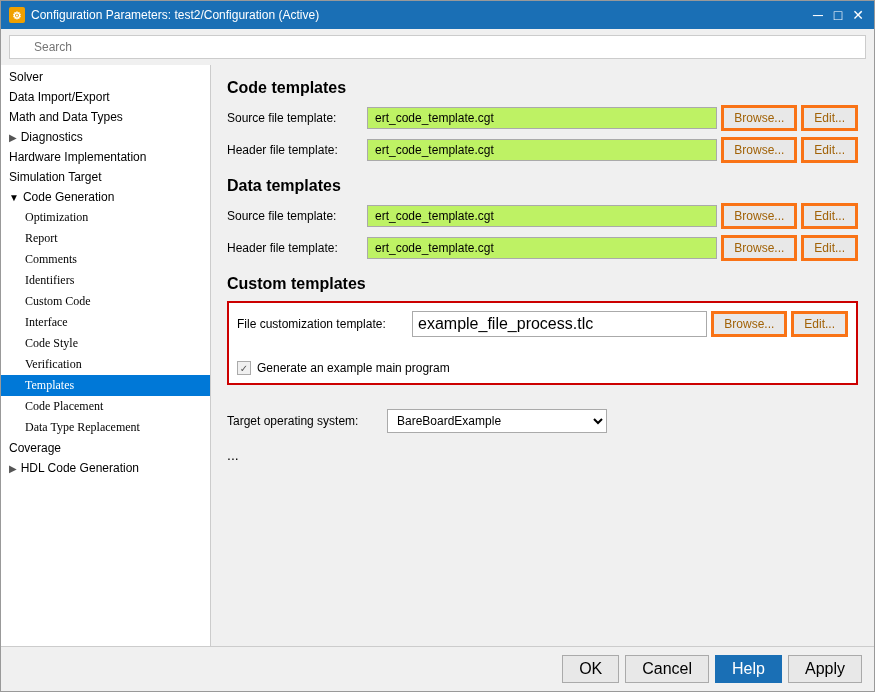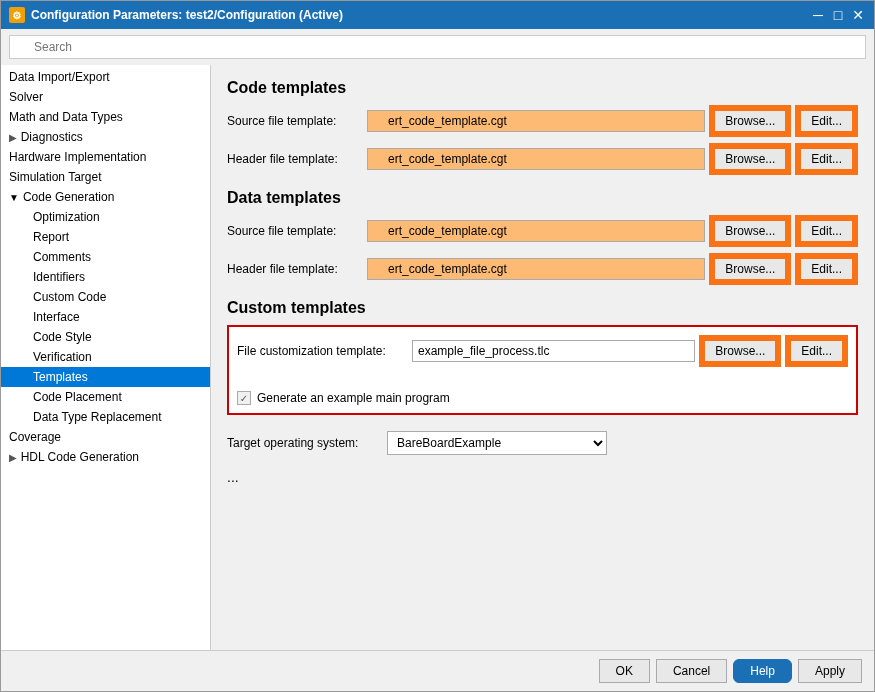--- a/index.html
+++ b/index.html
@@ -2,69 +2,69 @@
 <html><head>
   <meta charset="utf-8">
   <style>
     * { box-sizing: border-box; margin: 0; padding: 0; font-family: 'Segoe UI', Arial, sans-serif; font-size: 12px; }
     body { background: #f0f0f0; width: 875px; height: 692px; overflow: hidden; }
 
     .window { width: 875px; height: 692px; background: #f0f0f0; border: 1px solid #999; display: flex; flex-direction: column; }
 
     .title-bar { background: #1a6fb5; display: flex; align-items: center; padding: 6px 8px; color: white; font-size: 12px; flex-shrink: 0; }
     .title-bar-icon { width: 16px; height: 16px; background: #f0a000; border-radius: 2px; margin-right: 6px; display: flex; align-items: center; justify-content: center; color: white; font-size: 10px; font-weight: bold; flex-shrink: 0; }
-    .title-bar-text { flex: 1; font-weight: bold; }
+    .title-bar-text { flex: 1; font-weight: normal; }
     .title-bar-buttons { display: flex; gap: 4px; }
     .title-bar-btn { width: 16px; height: 16px; background: transparent; border: none; color: white; font-size: 14px; cursor: pointer; display: flex; align-items: center; justify-content: center; line-height: 1; }
 
     .search-bar { padding: 6px 8px; background: #f0f0f0; flex-shrink: 0; }
     .search-input { width: 100%; padding: 4px 16px 4px 24px; border: 1px solid #ccc; background: white; font-size: 12px; color: #999; position: relative; }
     .search-wrapper { position: relative; }
     .search-icon { position: absolute; left: 6px; top: 50%; transform: translateY(-50%); color: #999; font-size: 12px; }
 
     .main-content { display: flex; flex: 1; overflow: hidden; }
 
     .sidebar { width: 210px; background: white; border-right: 1px solid #ccc; overflow-y: auto; flex-shrink: 0; padding: 2px 0; }
     .sidebar-item { padding: 3px 8px; cursor: pointer; color: #000; white-space: nowrap; }
     .sidebar-item.selected { background: #0078d7; color: white; }
-    .sidebar-item.indent2 { padding-left: 32px; }
+    .sidebar-item.indent2 { padding-left: 24px; font-family: Liberation Serif, serif; }
     .arrow { font-size: 10px; margin-right: 4px; color: #555; }
     .arrow.down { color: #000; }
 
     .content-area { flex: 1; padding: 14px 16px; overflow-y: auto; background: #f0f0f0; }
 
     .section { background: transparent; margin-bottom: 14px; }
     .section-title { font-size: 16px; font-weight: bold; color: #000; margin-bottom: 8px; }
 
     .template-row { display: flex; align-items: center; margin-bottom: 6px; }
     .template-label { width: 140px; flex-shrink: 0; color: #000; }
-    .template-input { flex: 1; padding: 3px 20px; border: 1px solid #aaa; background: #fdba74; font-size: 12px; color: #000; }
-    .btn { padding: 3px 10px; background: #e8e8e8; border: 6px solid #f97316; font-size: 12px; cursor: pointer; margin-left: 4px; color: #000000; }
+    .template-input { flex: 1; padding: 3px 7px; border: 1px solid #aaa; background: #bef264; font-size: 12px; color: #000; }
+    .btn { padding: 3px 10px; background: #e8e8e8; border: 3px solid #f97316; font-size: 12px; cursor: pointer; margin-left: 4px; color: #a16207; }
 
     .custom-templates-box { border: 2px solid #cc0000; padding: 8px; background: white; margin-bottom: 8px; }
     .custom-row { display: flex; align-items: center; margin-bottom: 24px; }
     .custom-label { width: 175px; flex-shrink: 0; color: #000; }
-    .custom-input { flex: 1; padding: 3px 5px; border: 1px solid #aaa; background: white; font-size: 12px; color: #000; }
+    .custom-input { flex: 1; padding: 3px 5px; border: 1px solid #aaa; background: white; font-size: 16px; color: #000; }
 
     .checkbox-row { display: flex; align-items: center; margin-top: 4px; }
     .checkbox { width: 14px; height: 14px; border: 1px solid #aaa; background: #f0f0f0; margin-right: 6px; display: flex; align-items: center; justify-content: center; flex-shrink: 0; }
     .checkbox-check { font-size: 10px; color: #555; }
 
-    .target-row { display: flex; align-items: center; margin-top: 16px; }
+    .target-row { display: flex; align-items: center; margin-top: 24px; }
     .target-label { width: 160px; flex-shrink: 0; color: #000; }
     .select-wrapper { display: flex; align-items: flex-start; }
     .target-select { padding: 3px 5px; border: 1px solid #aaa; background: white; font-size: 12px; color: #000; width: 220px; }
 
     .ellipsis { color: #000; font-size: 14px; margin-top: 4px; margin-bottom: 4px; }
 
     .footer { display: flex; justify-content: flex-end; align-items: center; padding: 8px 12px; background: #f0f0f0; border-top: 1px solid #ccc; gap: 6px; flex-shrink: 0; }
-    .footer-btn { padding: 4px 16px; font-size: 12px; cursor: pointer; border: 1px solid #aaa; }
+    .footer-btn { padding: 4px 16px; font-size: 16px; cursor: pointer; border: 1px solid #aaa; }
     .footer-btn.ok { background: #e8e8e8; }
     .footer-btn.cancel { background: #e8e8e8; }
-    .footer-btn.help { background: #1a6fb5; color: white; border-color: #1a6fb5; border-radius: 6px; }
+    .footer-btn.help { background: #1a6fb5; color: white; border-color: #1a6fb5; }
     .footer-btn.apply { background: #e8e8e8; }
   </style>
 </head>
 <body>
 
 <div class="window">
 
   <div class="title-bar">
     <div class="title-bar-icon">⚙</div>
     <span class="title-bar-text">Configuration Parameters: test2/Configuration (Active)</span>
@@ -78,22 +78,22 @@
   <div class="search-bar">
     <div class="search-wrapper">
       <span class="search-icon">🔍</span>
       <input class="search-input" type="text" placeholder="Search" style="">
     </div>
   </div>
 
   <div class="main-content">
 
     <div class="sidebar">
+      <div class="sidebar-item">Solver</div>
       <div class="sidebar-item">Data Import/Export</div>
-      <div class="sidebar-item">Solver</div>
       <div class="sidebar-item">Math and Data Types</div>
       <div class="sidebar-item">
         <span class="arrow">▶</span><span>Diagnostics</span>
       </div>
       <div class="sidebar-item">Hardware Implementation</div>
       <div class="sidebar-item">Simulation Target</div>
       <div class="sidebar-item">
         <span class="arrow down">▼</span><span>Code Generation</span>
       </div>
       <div class="sidebar-item indent2">Optimization</div>

